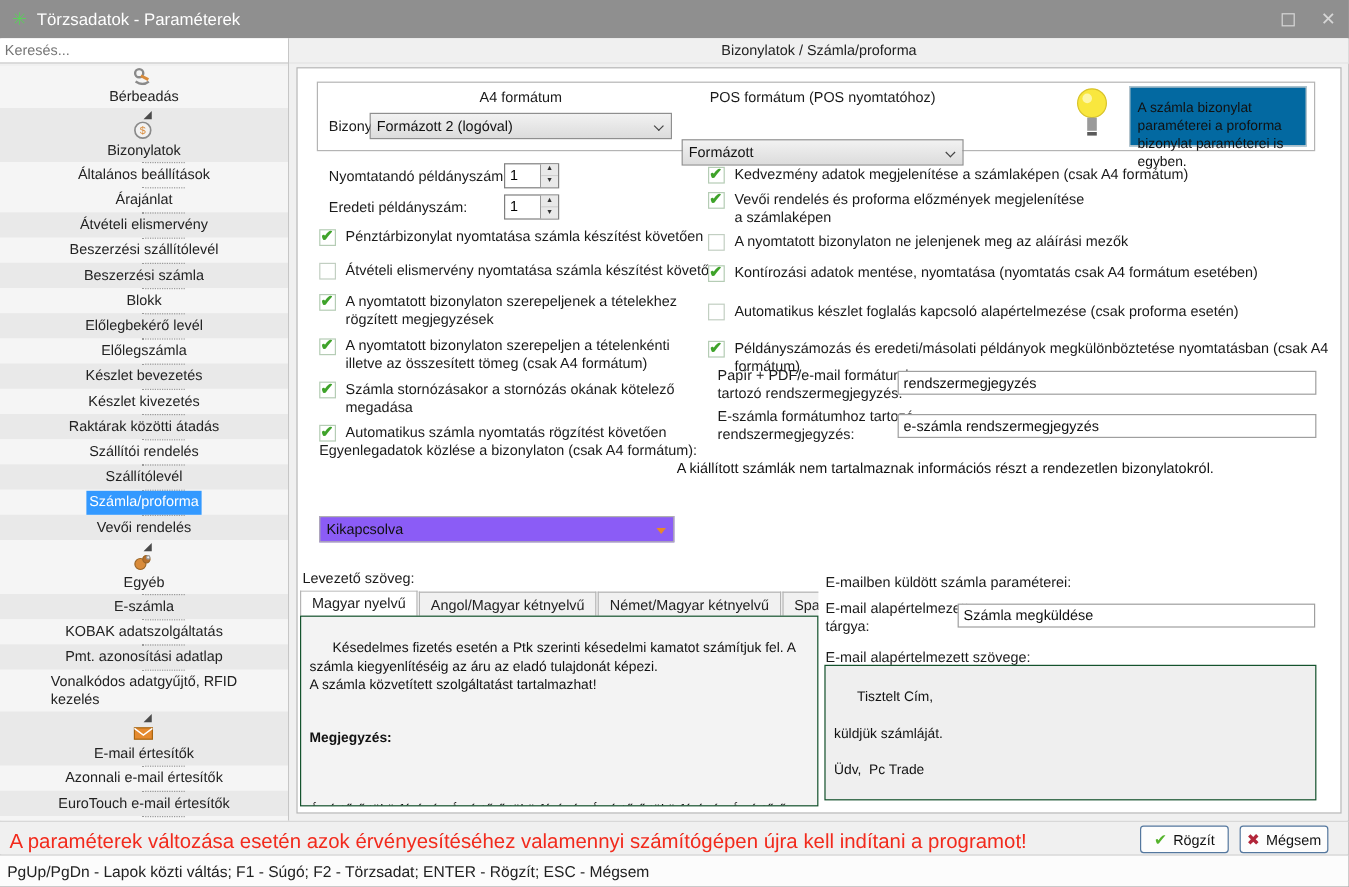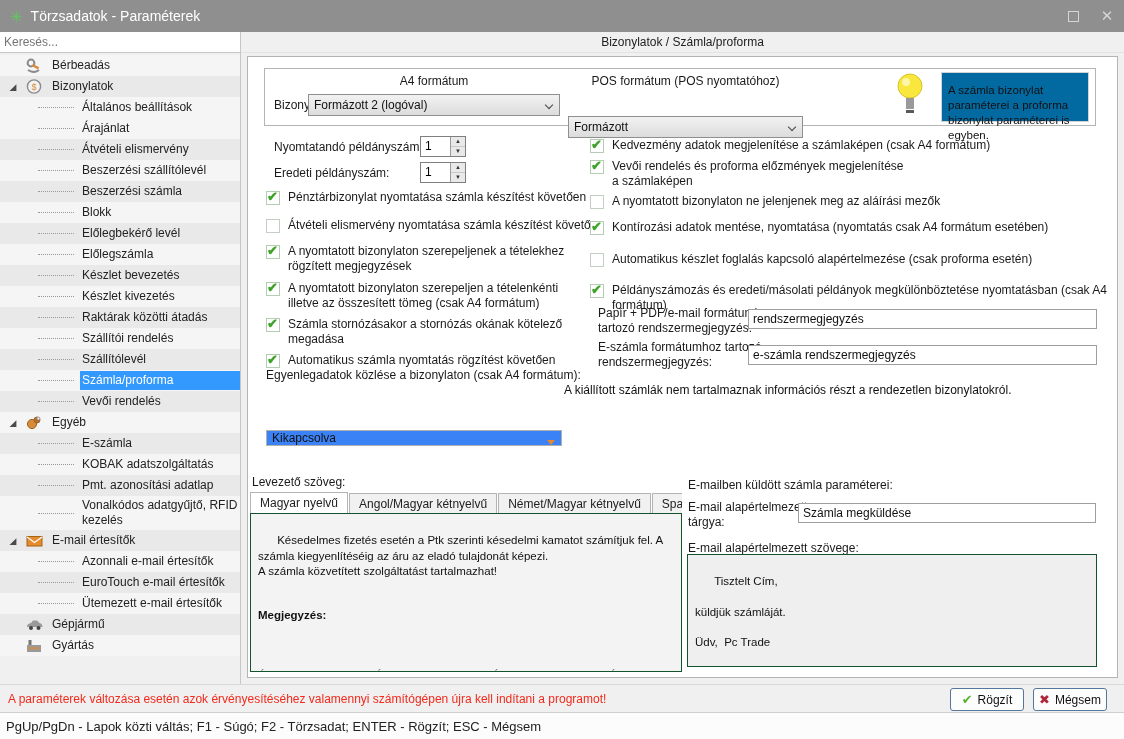--- a/index.html
+++ b/index.html
@@ -11,41 +11,41 @@
             display:flex;align-items:center;color:#fff;font-size:14px;}
   .app-icon{margin:0 8px 0 10px;color:#5ecb5e;font-size:15px;line-height:1;}
   .tb-btn{width:34px;height:100%;display:flex;align-items:center;justify-content:center;color:#d6d6d6;font-size:15px;}
   .tb-spacer{flex:1;}
   .maxbox{width:11px;height:11px;border:1px solid #d6d6d6;display:inline-block;}
   
   .sidebar{position:absolute;left:0;top:32px;width:241px;height:652px;background:#f0f0f0;border-right:1px solid #c6c6c6;}
   .search{width:100%;height:21px;background:#fff;border:0;border-bottom:1px solid #c6c6c6;outline:none;
           font-size:12px;padding:2px 4px;color:#333;font-family:"Liberation Sans",sans-serif;}
   .tree{position:absolute;left:0;top:23px;width:240px;bottom:0;overflow:hidden;}
-  .trow{display:flex;align-items:center;min-height:21px;background:#f5f5f5;font-size:12px;color:#222;cursor:default;}
+  .trow{display:flex;align-items:center;min-height:21px;background:#f5f5f5;font-size:12px;color:#222;cursor:default;flex-direction:column;}
   .trow.alt{background:#e9e9e9;}
   .tri{width:14px;margin-left:6px;font-size:9px;color:#4a4a4a;flex:none;text-align:center;}
   .ticon{width:17px;height:16px;margin-left:6px;margin-right:7px;flex:none;display:inline-flex;align-items:center;}
   .dots{width:36px;margin-left:38px;margin-right:6px;border-bottom:1px dotted #9a9a9a;height:0;flex:none;}
   .lab{flex:1;padding:2px 2px;white-space:pre-line;line-height:1.25;}
   .lab.sel{background:var(--sel,#3399ff);color:#fff;}
   
   .main{position:absolute;left:241px;top:32px;width:883px;height:652px;background:#f0f0f0;}
   .crumbbar{position:absolute;left:0;top:0;width:100%;height:21px;background:#f0f0f0;border-bottom:1px solid #e3e3e3;
             display:flex;align-items:center;justify-content:center;font-size:12px;color:#222;}
   .panel{position:absolute;left:6px;top:24px;width:871px;height:622px;background:#fff;border:1px solid #b4b4b4;}
   .abs{position:absolute;}
   .lbl{font-size:12px;color:#1a1a1a;white-space:pre-line;line-height:1.25;}
   .box{border:1px solid #b4b4b4;background:#fff;}
   
   .dd{height:22px;background:linear-gradient(#f2f2f2,#dcdcdc);border:1px solid #8f8f8f;display:flex;align-items:center;
       font-size:12px;color:#111;padding:0 20px 0 5px;position:relative;}
   .dd .chev{position:absolute;right:7px;top:7px;width:6px;height:6px;border-right:1.4px solid #444;
             border-bottom:1.4px solid #444;transform:rotate(45deg);}
-  .combo{height:16px;background:#3b82f6;border:1px solid #b0b0b0;display:flex;align-items:center;font-size:12px;
+  .combo{height:22px;background:#8b5cf6;border:1px solid #b0b0b0;display:flex;align-items:center;font-size:12px;
          padding:0 20px 0 5px;position:relative;color:#111;}
   .combo .otri{position:absolute;right:6px;top:9px;width:0;height:0;border-left:4px solid transparent;
                border-right:4px solid transparent;border-top:5px solid var(--orange,#e8882a);}
   
   .spin{width:46px;height:21px;border:1px solid #7f7f7f;background:#fff;display:flex;}
   .spin .val{flex:1;font-size:12px;padding:2px 0 0 4px;}
   .spin .btns{width:15px;border-left:1px solid #9a9a9a;display:flex;flex-direction:column;}
   .spin .sb{flex:1;font-size:6px;line-height:8px;text-align:center;background:#e9e9e9;color:#333;border-bottom:1px solid #c9c9c9;}
   .spin .sb:last-child{border-bottom:0;}
   
@@ -58,21 +58,21 @@
           font-family:"Liberation Sans",sans-serif;width:100%;}
   
   .tabbar{display:flex;align-items:flex-end;height:22px;overflow:hidden;}
   .tab{height:21px;padding:3px 9px 0 9px;font-size:12px;color:#222;background:#f1f1f1;border:1px solid #b4b4b4;
        border-bottom:0;margin-right:1px;white-space:nowrap;}
   .tab.active{background:#fff;height:22px;font-size:12px;}
   .memo{background:#f3f3f3;border:1px solid #14532d;font-size:11.5px;color:#111;padding:4px 7px;line-height:1.33;
         white-space:pre-wrap;overflow:hidden;}
   
   .footer{position:absolute;left:0;top:684px;width:1124px;height:28px;background:#f0f0f0;border-top:1px solid #d8d8d8;}
-  .warn{position:absolute;left:8px;top:7px;font-size:12px;color:var(--warn,#f22a1c);}
+  .warn{position:absolute;left:8px;top:7px;font-size:17px;color:var(--warn,#f22a1c);}
   .btn{position:absolute;top:3px;height:23px;border:1px solid #54779e;border-radius:3px;background:#fdfdfd;
        display:flex;align-items:center;justify-content:center;font-size:12px;color:#111;padding:0 8px;}
   .btn .bicon{margin-right:5px;font-size:13px;line-height:1;}
   .statusbar{position:absolute;left:0;top:712px;width:1124px;height:27px;background:#fcfcfc;border-top:1px solid #cfcfcf;
              display:flex;align-items:center;font-size:13px;color:#222;padding-left:6px;}
   .infocard{border:1px solid #d4d4d4;background:#0369a1;font-size:11.5px;line-height:1.3;padding:10px 6px;color:#111;}
   .static12{font-size:12px;color:#111;}
 </style>
 </head>
 <body>

